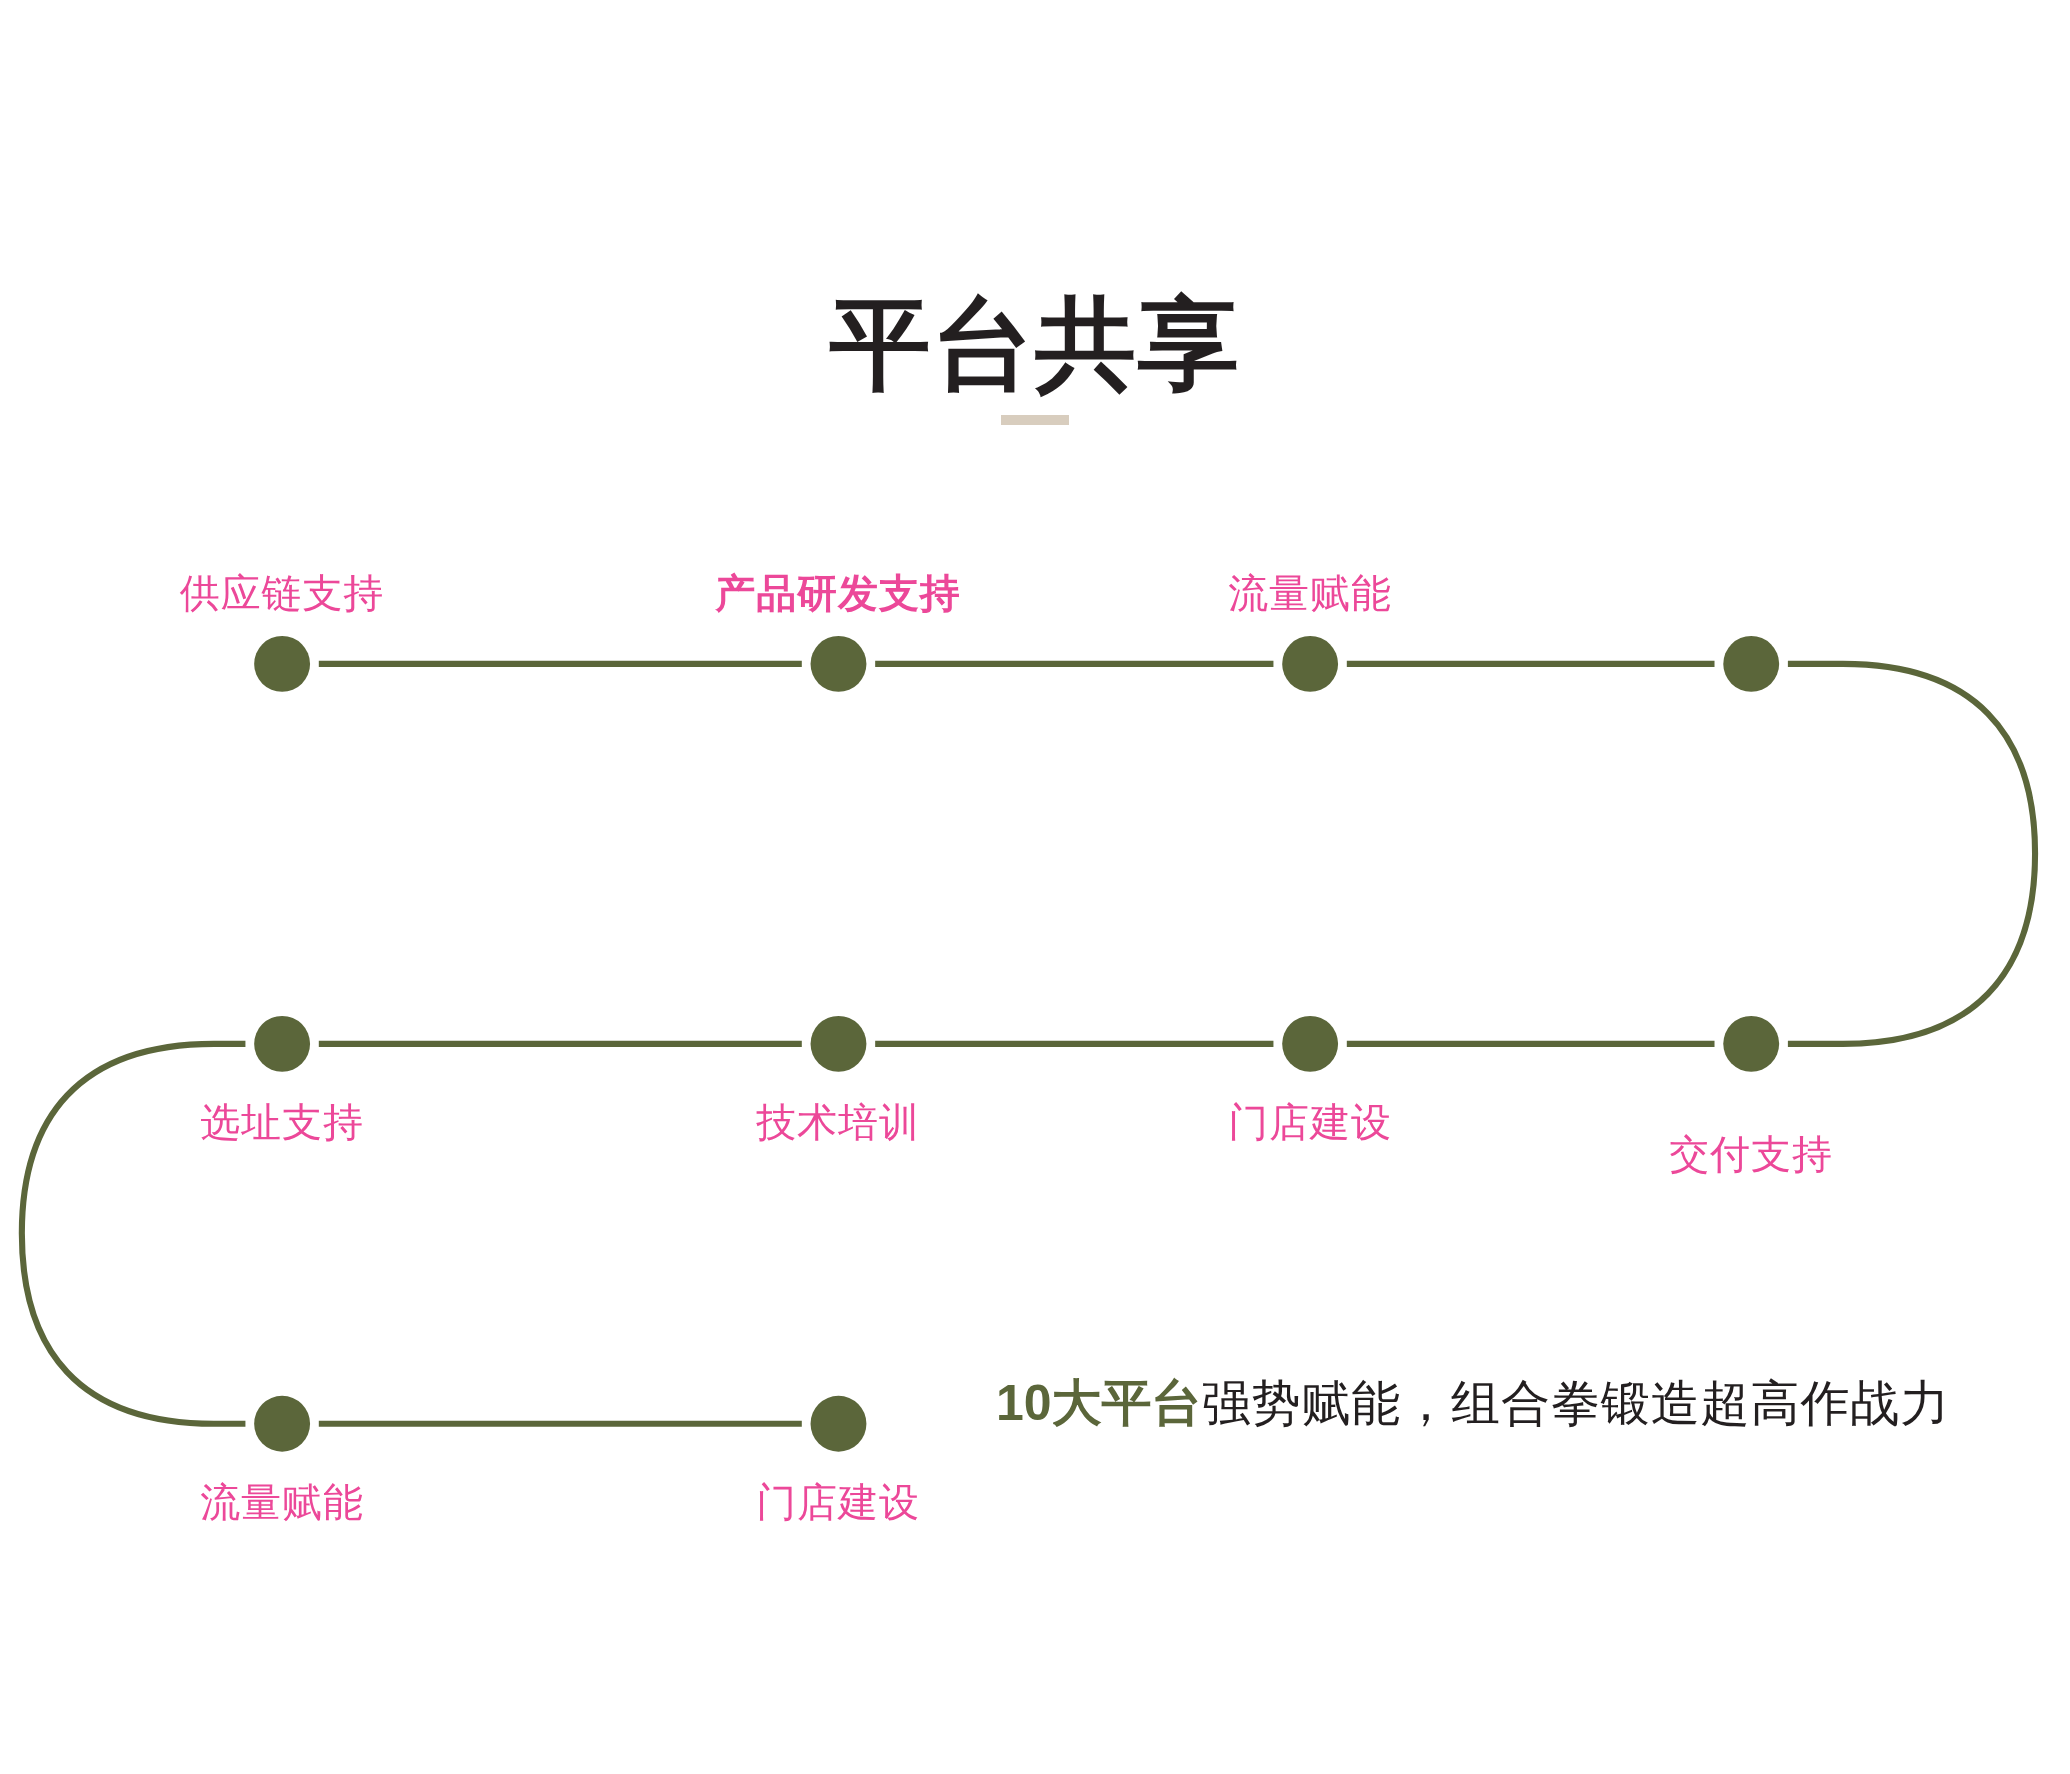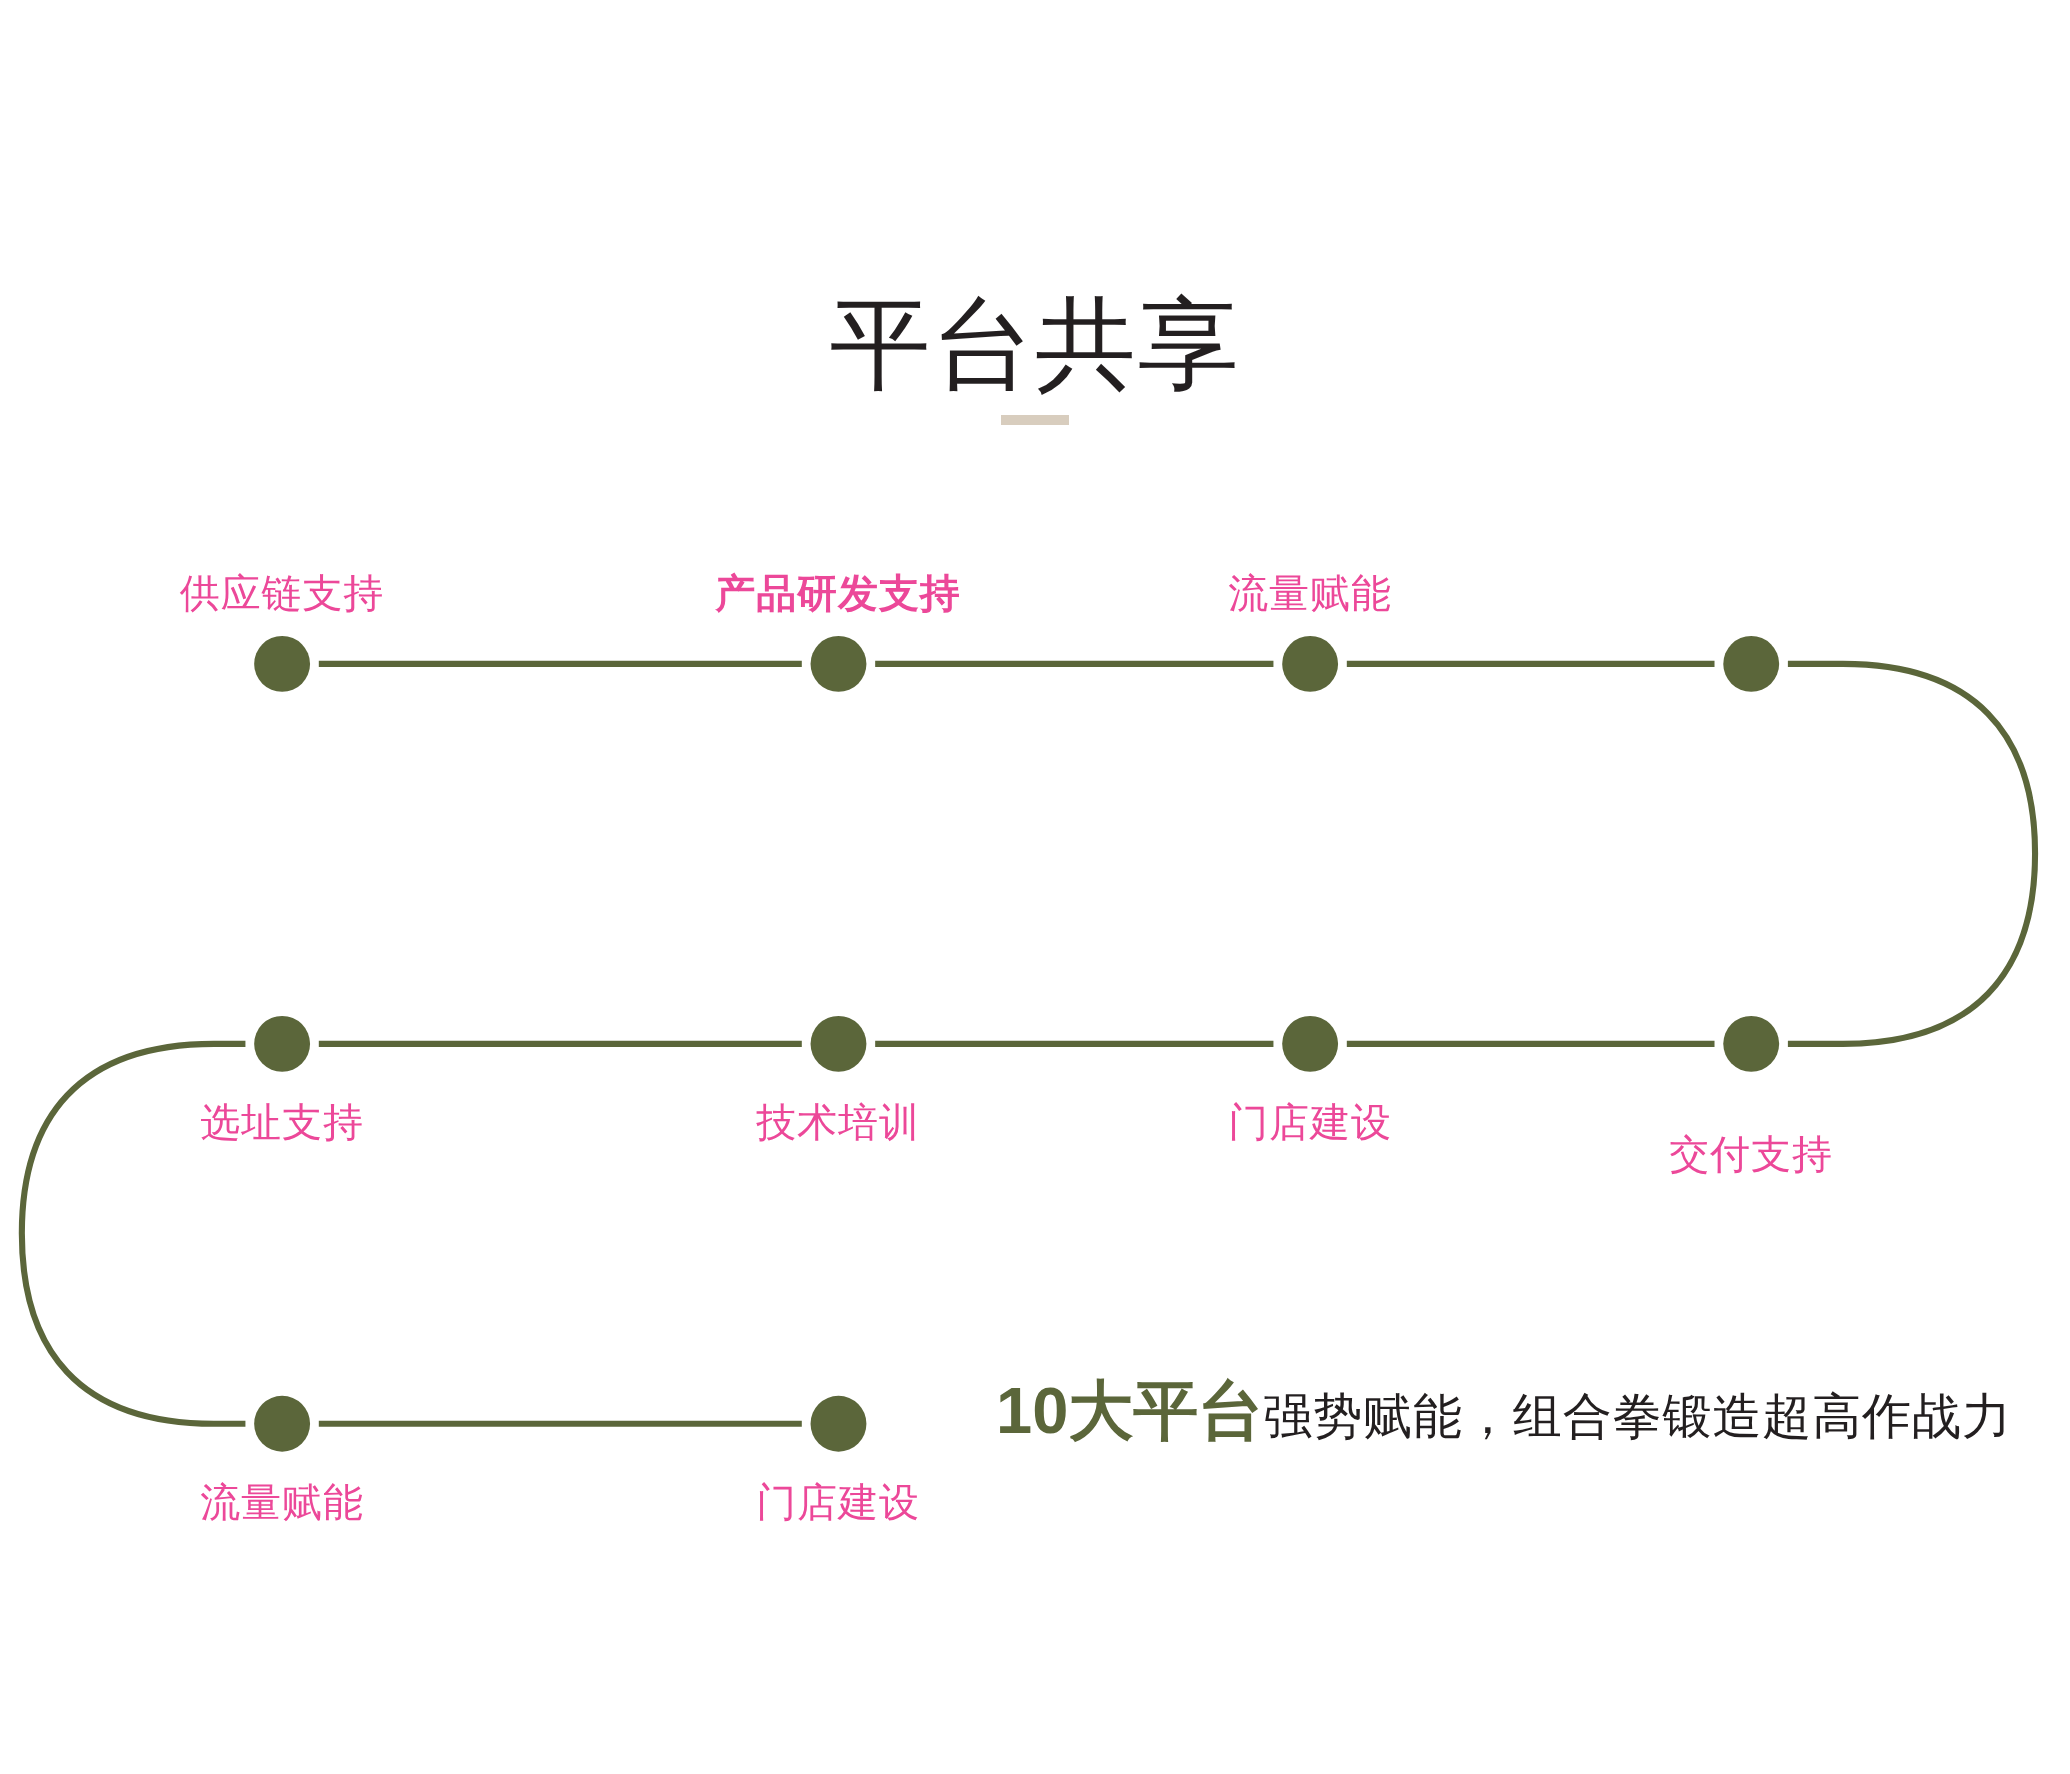--- a/index.html
+++ b/index.html
@@ -21,21 +21,21 @@
   
   #title-block {
     position: absolute;
     left: 0;
     top: 288px;
     width: 2070px;
     text-align: center;
   }
   #page-title {
     font-size: 101px;
-    font-weight: 400;
+    font-weight: 700;
     color: #231f20;
     letter-spacing: 1.7px;
     line-height: 1.12;
     white-space: nowrap;
   }
   #title-underline {
     width: 68px;
     height: 9.6px;
     background: #d8cdbe;
     margin: 14px auto 0 auto;
@@ -64,21 +64,21 @@
 
   
   #caption {
     position: absolute;
     left: 996px;
     top: 1378px;
     white-space: nowrap;
     line-height: 1;
   }
   #caption-highlight {
-    font-size: 65px;
+    font-size: 50px;
     font-weight: 700;
     color: #5b663a;
     letter-spacing: 0px;
     vertical-align: baseline;
   }
   #caption-rest {
     font-size: 49px;
     color: #231f20;
     letter-spacing: 0.9px;
     vertical-align: baseline;

